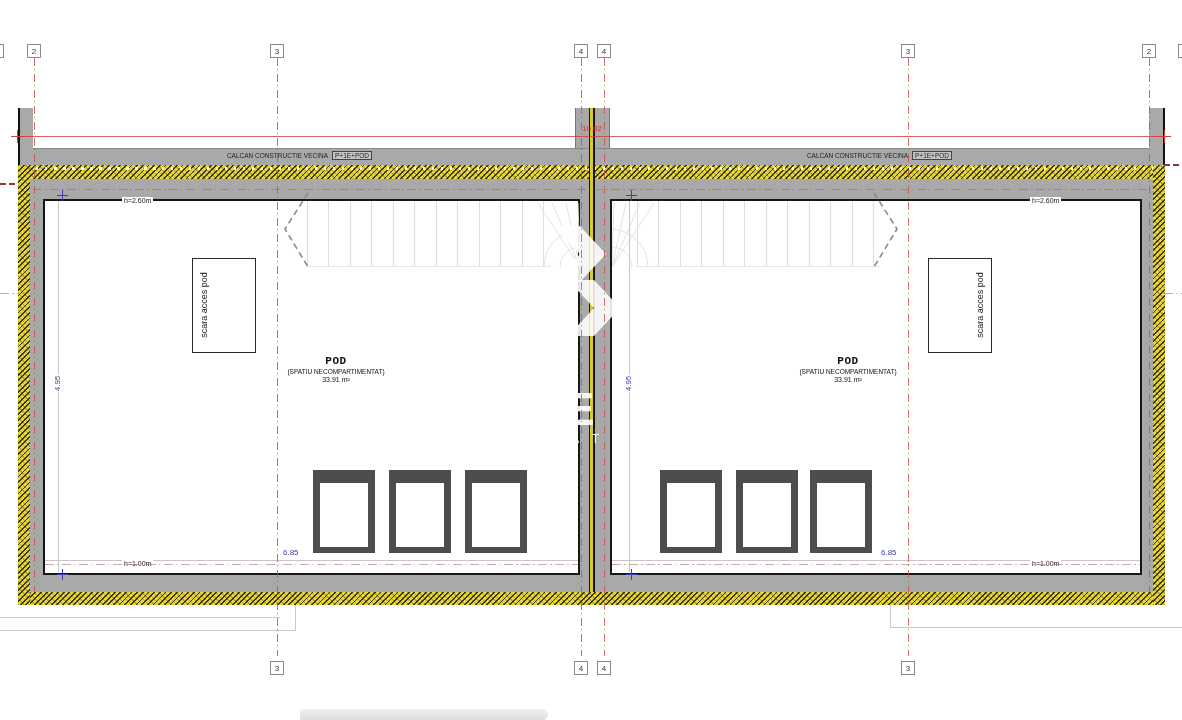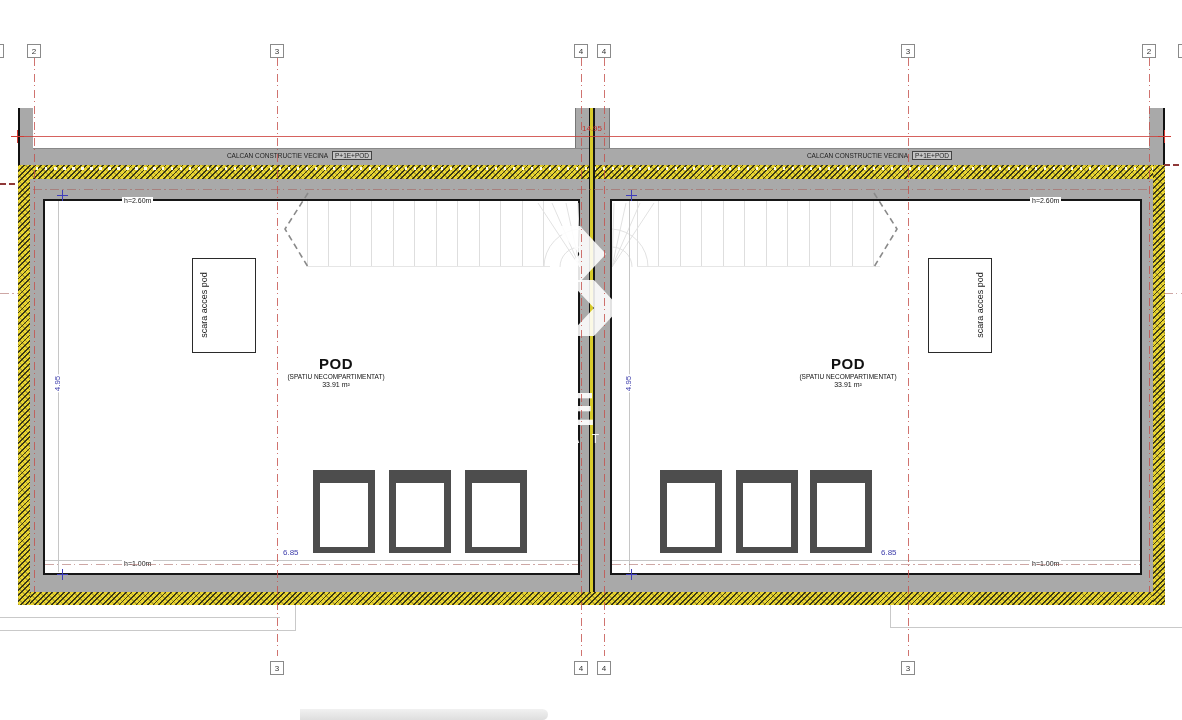--- a/index.html
+++ b/index.html
@@ -35,21 +35,21 @@
   .rwindow{background:#fff;border:7px solid #4d4d4d;border-top-width:13px;border-bottom-width:6px;
      box-sizing:border-box;z-index:10;}
   .scarabox{background:#fff;border:1.5px solid #2a2a2a;box-sizing:border-box;z-index:11;}
   .vtextwrap{display:flex;align-items:center;justify-content:center;overflow:visible;}
   .vtext{transform:rotate(-90deg);white-space:nowrap;font-size:9px;color:#1a1a1a;}
   .dimblue{font-size:8px;color:#3d3dab;background:#fff;padding:0 1px;z-index:13;}
   .smalltext{font-size:7px;color:#222;z-index:13;background:#fff;padding:0 2px;}
   .calcanrow{font-size:6.5px;color:#1d1d1d;text-align:right;z-index:7;white-space:nowrap;}
   .badge{border:1px solid #444;padding:0 2px;margin-left:4px;background:#c4c4c4;display:inline-block;}
   .podblock{text-align:center;color:#111;z-index:11;}
-  .podblock .t1{font-size:15px;font-weight:bold;letter-spacing:.5px;}
+  .podblock .t1{font-size:11px;font-weight:bold;letter-spacing:.5px;font-family:Liberation Mono, monospace;}
   .podblock .t2{font-size:6.5px;margin-top:1px;}
   .podblock .t3{font-size:7px;margin-top:1px;}
   .cross-red{width:13px;height:13px;z-index:32;background:
      linear-gradient(to right,transparent 6px,#d23a32 6px 7px,transparent 7px),
      linear-gradient(to bottom,transparent 6px,#d23a32 6px 7px,transparent 7px);}
   .cross-blue{width:11px;height:11px;z-index:32;background:
      linear-gradient(to right,transparent 5px,#3d3dbb 5px 6px,transparent 6px),
      linear-gradient(to bottom,transparent 5px,#3d3dbb 5px 6px,transparent 6px);}
   .centerstrip{width:6px;z-index:9;background:linear-gradient(to right,#161616 0 1.5px,#d8cb2a 1.5px 4.5px,#161616 4.5px 6px);}
   .wm{z-index:25;color:rgba(255,255,255,.9);}
@@ -189,21 +189,21 @@
 <div class="abs vaxis" style="left:34px;top:58px;height:534px;"></div>
 <div class="abs vaxis" style="left:277px;top:58px;height:598px;"></div>
 <div class="abs vaxis" style="left:581px;top:58px;height:598px;"></div>
 <div class="abs vaxis" style="left:604px;top:58px;height:598px;"></div>
 <div class="abs vaxis" style="left:908px;top:58px;height:598px;"></div>
 <div class="abs vaxis" style="left:1149px;top:58px;height:534px;"></div>
 
 <div class="abs dimline" style="left:18px;top:136px;width:1147px;"></div>
 <div class="abs cross-red" style="left:11px;top:130px;"></div>
 <div class="abs cross-red" style="left:1158px;top:130px;"></div>
-<div class="abs redlabel" style="left:576px;top:124px;width:32px;">14.95</div>
+<div class="abs redlabel" style="left:576px;top:124px;width:32px;">10.82</div>
 
 <div class="abs darkdash" style="left:0;top:183px;width:18px;"></div>
 <div class="abs darkdash" style="left:1164px;top:164px;width:18px;"></div>
 <div class="abs haxd" style="left:0;top:293px;width:18px;"></div>
 <div class="abs haxd" style="left:1164px;top:293px;width:18px;"></div>
 
 <div class="abs wm" style="left:540px;top:218px;width:120px;height:240px;">
   <svg width="120" height="130" viewBox="0 0 120 130">
     <g fill="rgba(255,255,255,0.88)">
       <path d="M14 8 L40 8 L66 36 L40 64 L14 64 L40 36 Z"></path>

